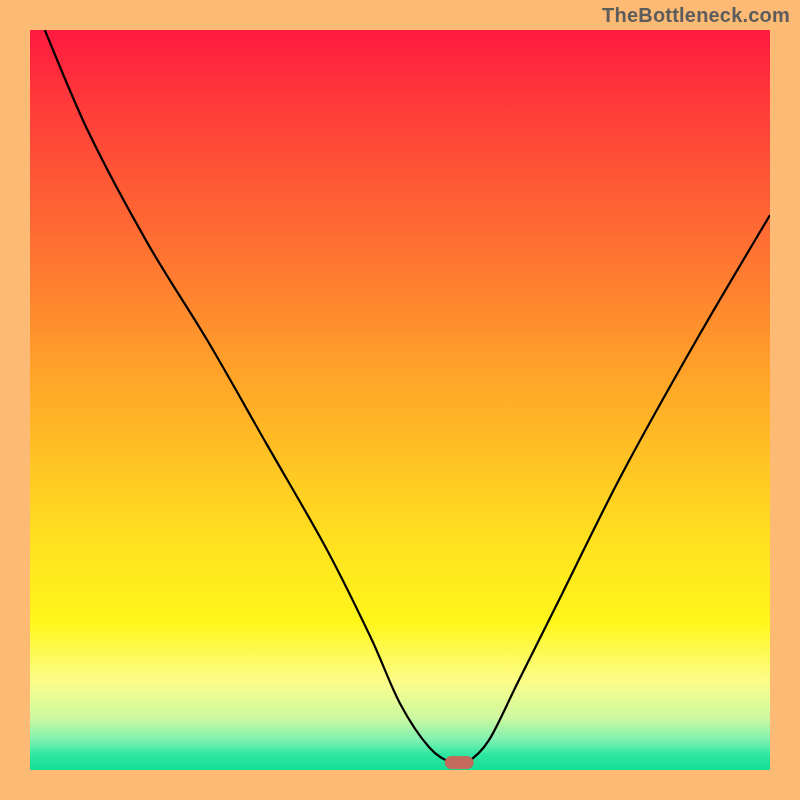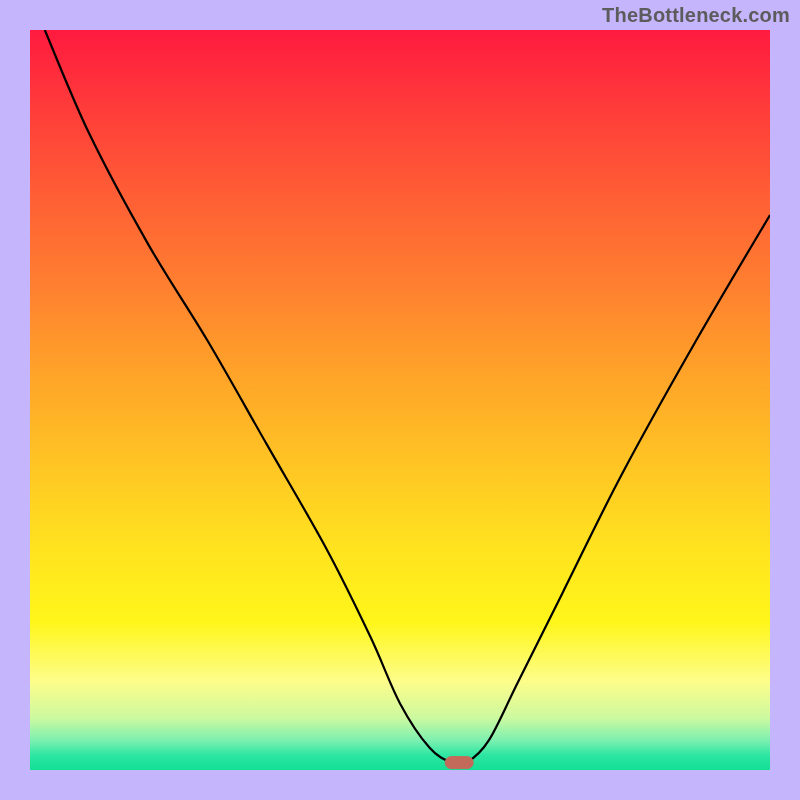--- a/index.html
+++ b/index.html
@@ -8,21 +8,21 @@
     width: 800px;
     height: 800px;
     background: #000;
     font-family: Arial, Helvetica, sans-serif;
     overflow: hidden;
   }
   .frame {
     position: relative;
     width: 800px;
     height: 800px;
-    background: #c4b5fd;
+    background: #fdba74;
   }
   .watermark {
     position: absolute;
     top: 4px;
     right: 10px;
     color: #5c5c5c;
     font-size: 20px;
     font-weight: 600;
     letter-spacing: 0.2px;
     z-index: 5;

